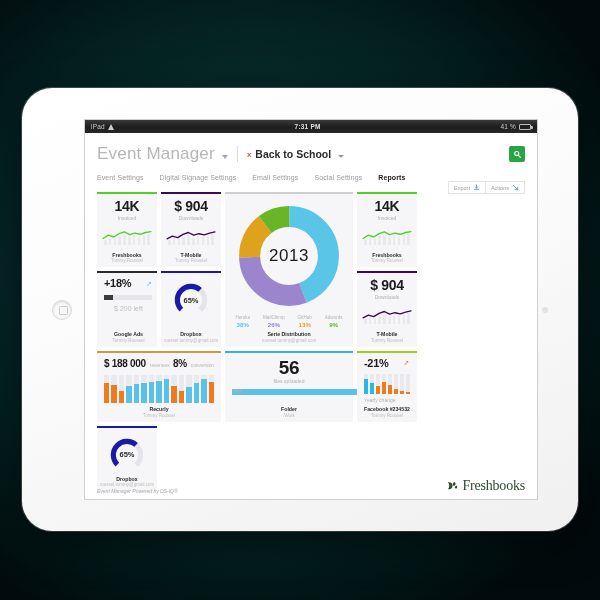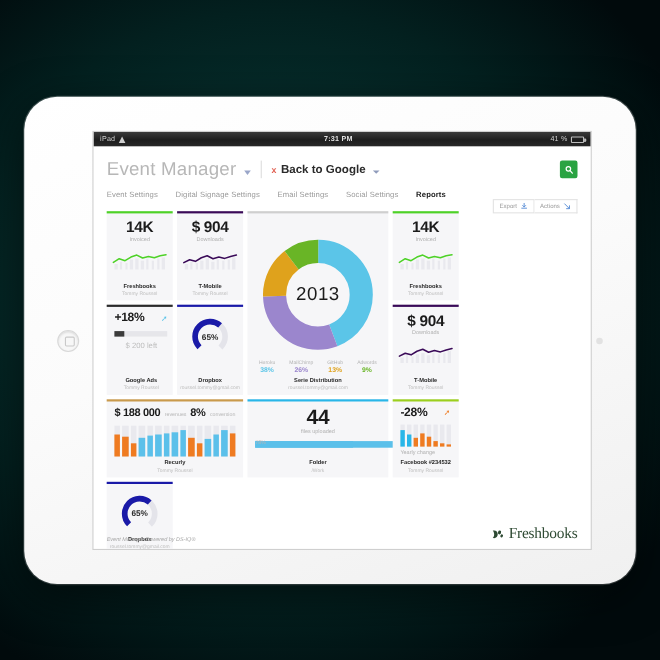--- a/index.html
+++ b/index.html
@@ -146,21 +146,21 @@
 
   
   .gauge { position:relative; width:36px; height:36px; margin:4px auto 0;text-align:center;}
   .gauge svg { transform: rotate(135deg); display:block;}
   .gauge .gval {
     position:absolute; inset:0; display:flex;align-items:center;justify-content:center;
     font-size:7.5px; font-weight:bold; color:#2b2b2b;
   }
 
   
-  .donutcard { grid-row: span 2; justify-content:flex-start; padding-top:20px;}
+  .donutcard { grid-row: span 2; justify-content:flex-start; padding-top:8px;}
   .donutwrap { position:relative; width:104px; height:104px; margin: 2px auto 0; }
   .donutwrap .dlabel {
     position:absolute; inset:0; display:flex;align-items:center;justify-content:center;
     font-size:17px; color:#1b1b1b; letter-spacing:.5px;
   }
   .dlegend { display:flex; justify-content:space-around; width:100%; margin-top:7px; }
   .dlegend .li { text-align:center; }
   .dlegend .ln { font-size:4.6px; color:#b3b3b3; }
   .dlegend .lv { font-size:6.2px; font-weight:bold; margin-top:1px; }
 
@@ -217,21 +217,21 @@
     </div>
 
     <div id="app">
 
       <div id="apphead">
         <span id="apptitle">Event Manager</span>
         <span class="caret-down"></span>
         <span id="divider-v"></span>
         <span id="eventname">
           <span class="x-mark">x</span>
-          <span>Back to Google</span>
+          <span>Back to School</span>
           <span class="caret-down sm"></span>
         </span>
         <span id="searchbtn">
           <svg width="9" height="9" viewBox="0 0 16 16">
             <circle cx="6.6" cy="6.2" r="3.6" fill="none" stroke="#fff" stroke-width="2"></circle>
             <line x1="9.3" y1="9.0" x2="13" y2="13.2" stroke="#fff" stroke-width="2" stroke-linecap="round"></line>
           </svg>
         </span>
       </div>
 
@@ -500,35 +500,35 @@
                 <div class="val" style="height: 74%; background: rgb(239, 123, 33);"></div>
               </div>
             </div>
           <div class="foot" style="width:100%">
             <div class="title">Recurly</div>
             <div class="owner">Tommy Roussel</div>
           </div>
         </div>
 
         <div class="card filecard" style="padding-left: 7px; padding-right: 7px; border-top-color: rgb(41, 182, 232);">
-          <span class="big" style="font-size:19px">44</span>
+          <span class="big" style="font-size:19px">56</span>
           <span class="sub">files uploaded</span>
           <div class="fbar">
             <span id="folder-fill" style="width: 78%; background: rgb(91, 192, 234);"></span>
             <span class="fpct">78%</span>
           </div>
           <div class="foot">
             <div class="title">Folder</div>
             <div class="owner">/Work</div>
           </div>
         </div>
 
         <div class="card" style="align-items: flex-start; padding-left: 7px; padding-right: 7px; border-top-color: rgb(156, 207, 30);">
           <div class="updelta">
-            <span class="big" style="font-size:11px">-28%</span>
+            <span class="big" style="font-size:11px">-21%</span>
             <span class="arrow-dn">➚</span>
           </div>
           <div class="fbbars">
               <div class="col">
                 <div class="trk" style="background: rgb(233, 233, 238);"></div>
                 <div class="val" style="height: 76%; background: rgb(41, 182, 232);"></div>
               </div>
               <div class="col">
                 <div class="trk" style="background: rgb(233, 233, 238);"></div>
                 <div class="val" style="height: 56%; background: rgb(41, 182, 232);"></div>

